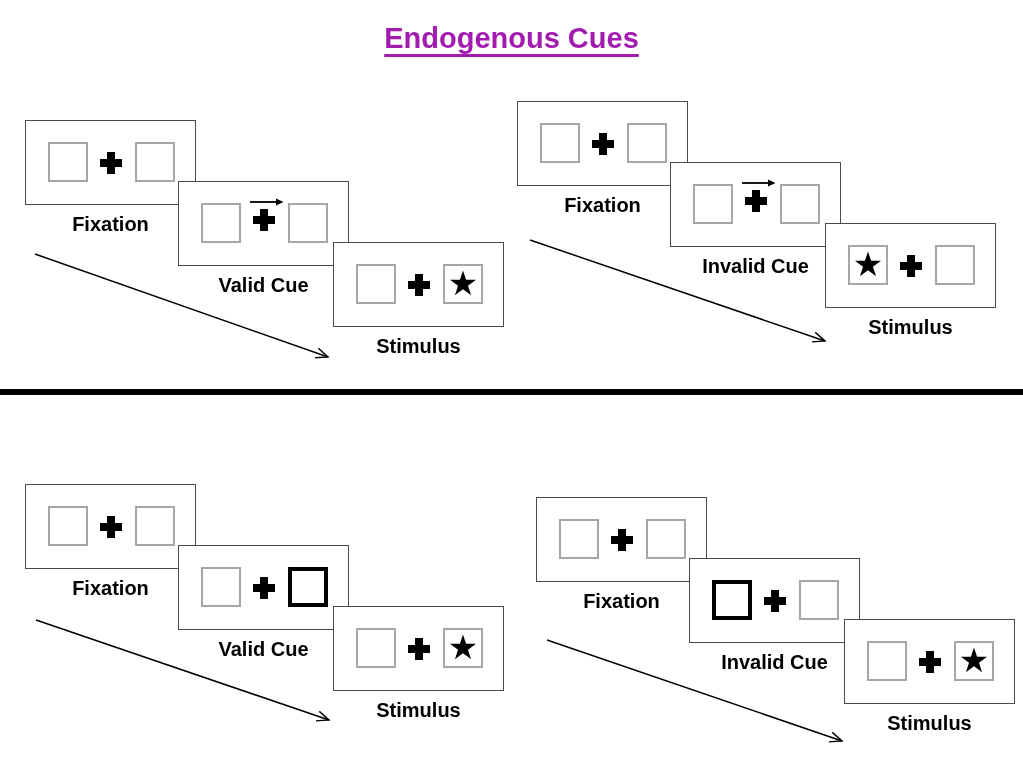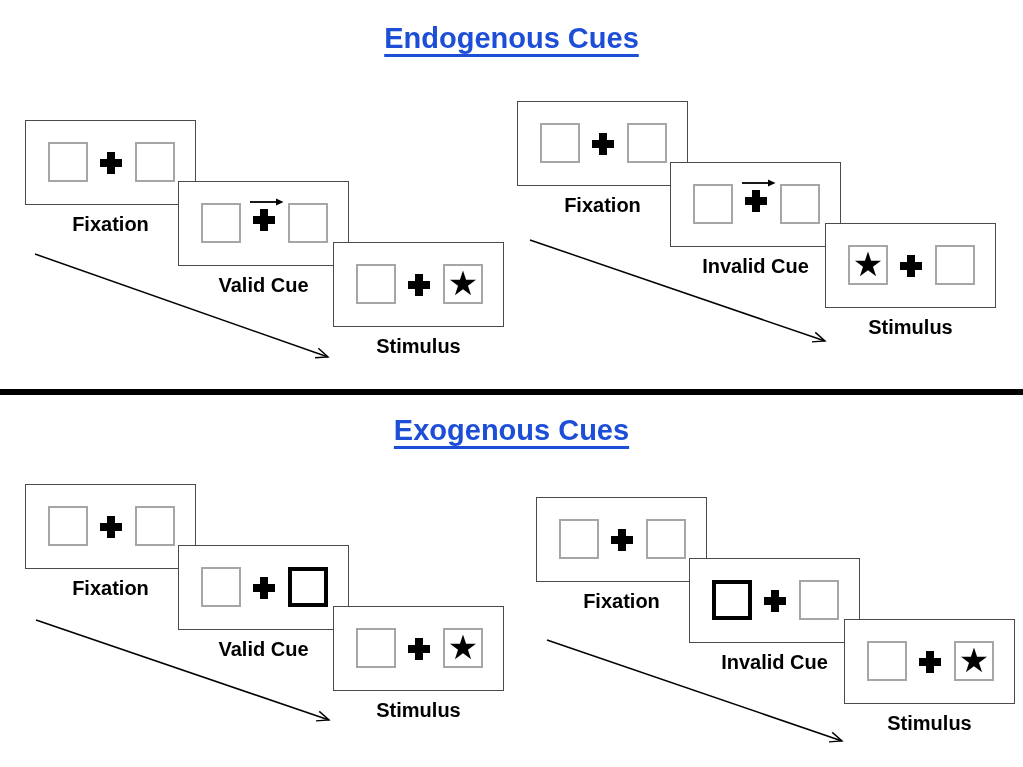--- a/index.html
+++ b/index.html
@@ -2,21 +2,21 @@
 <html><head>
 <meta charset="utf-8">
 <style>
   html,body { margin:0; padding:0; background:#ffffff; }
   .stage {
     position:relative; width:1023px; height:767px; background:#ffffff;
     font-family:"Liberation Sans", sans-serif; overflow:hidden;
   }
   .section-title {
     position:absolute; left:0; width:100%; text-align:center;
-    font-size:29px; font-weight:bold; color:#1d4ed8;
+    font-size:29px; font-weight:bold; color:#a21caf;
     text-decoration:underline; text-decoration-thickness:3px; text-underline-offset:6px;
   }
   .title-endo { top:22px; }
   .title-exo  { top:414px; }
   .divider { position:absolute; left:0; top:389px; width:1023px; height:6px; background:#000; }
 
   .seq { position:absolute; width:0; height:0; }
   .seq-0 { left:25px;  top:120px; }
   .seq-1 { left:517px; top:101px; }
   .seq-2 { left:25px;  top:484px; }
@@ -69,21 +69,20 @@
     <line x1="35" y1="254" x2="328" y2="357" stroke="#000" stroke-width="1.5" marker-end="url(#ah)"></line>
     <line x1="530" y1="240" x2="825" y2="341" stroke="#000" stroke-width="1.5" marker-end="url(#ah)"></line>
     <line x1="36" y1="620" x2="329" y2="720" stroke="#000" stroke-width="1.5" marker-end="url(#ah)"></line>
     <line x1="547" y1="640" x2="842" y2="741" stroke="#000" stroke-width="1.5" marker-end="url(#ah)"></line>
   </svg>
 
   <div class="section-title title-endo">Endogenous Cues</div>
 
   <div class="divider"></div>
 
-  <div class="section-title title-exo">Exogenous Cues</div>
 
   <div class="seq seq-0">
       <div class="panel-wrap pos-0">
         <div class="panel">
           <div class="sq left"></div>
           <div class="plus"></div>
           <div class="sq right"></div>
         </div>
         <div class="panel-label">Fixation</div>
       </div>

